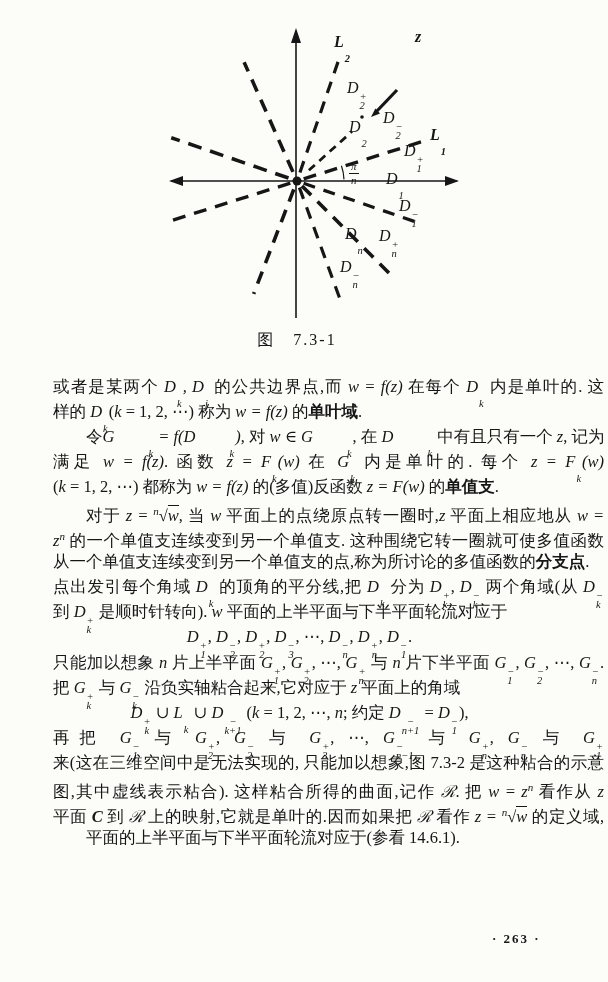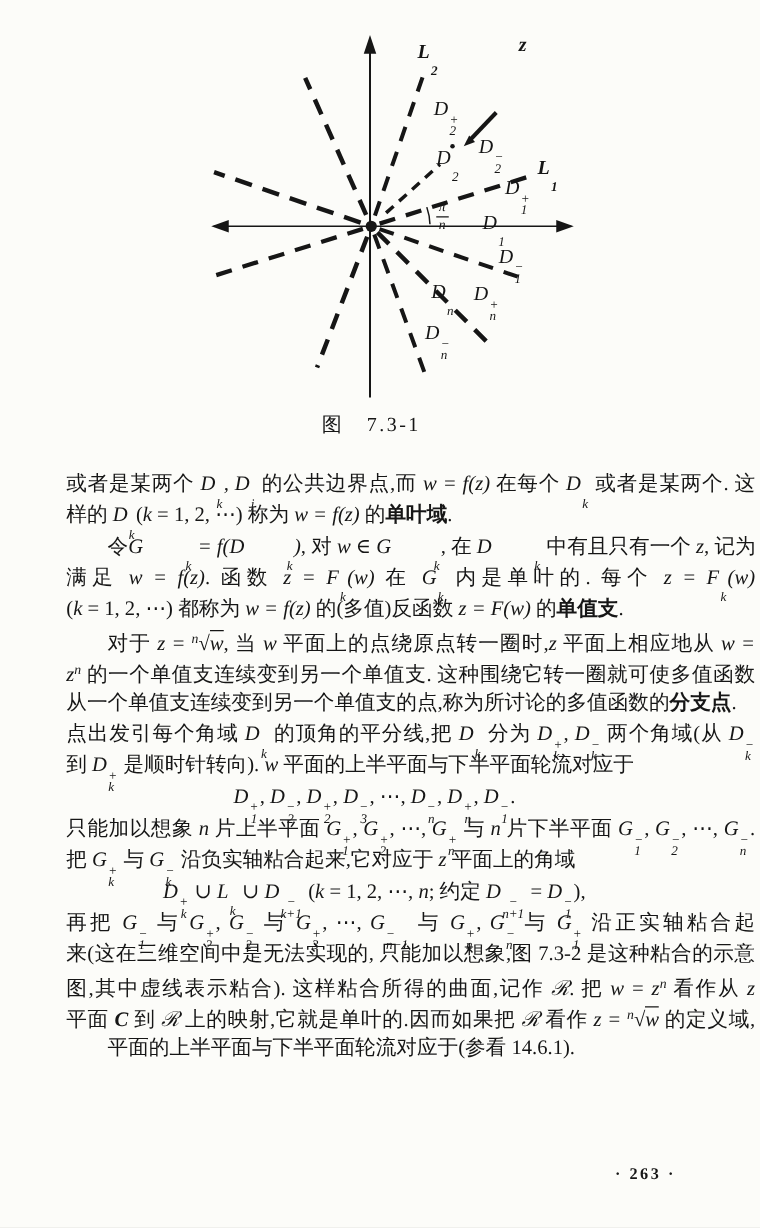--- a/index.html
+++ b/index.html
@@ -118,21 +118,21 @@
   <div id="body-text">
       <div class="tl j"><span>或者是某两个 </span><span class="it">D</span><span class="stk">
           <span class="sps"></span>
           <span class="sbs">k</span>
         </span><span class="it">, </span><span class="it">D</span><span class="stk">
           <span class="sps"></span>
           <span class="sbs">j</span>
         </span><span> 的公共边界点,而 </span><span class="it">w = f(z)</span><span> 在每个 </span><span class="it">D</span><span class="stk">
           <span class="sps"></span>
           <span class="sbs">k</span>
-        </span><span> 或者是某两个. 这</span></div>
+        </span><span> 内是单叶的. 这</span></div>
       <div class="tl"><span>样的 </span><span class="it">D</span><span class="stk">
           <span class="sps"></span>
           <span class="sbs">k</span>
         </span><span>(</span><span class="it">k</span><span> = 1, 2, ⋯) 称为 </span><span class="it">w = f(z)</span><span> 的</span><span class="bd">单叶域</span><span>.</span></div>
       <div class="tl ind j"><span>令</span><span class="it">G</span><span class="stk">
           <span class="sps"></span>
           <span class="sbs">k</span>
         </span><span class="it"> = f(</span><span class="it">D</span><span class="stk">
           <span class="sps"></span>
           <span class="sbs">k</span>
@@ -258,20 +258,20 @@
           <span class="sbs">n−1</span>
         </span><span> 与 </span><span class="it">G</span><span class="stk">
           <span class="sps">+</span>
           <span class="sbs">n</span>
         </span><span>, </span><span class="it">G</span><span class="stk">
           <span class="sps">−</span>
           <span class="sbs">n</span>
         </span><span> 与 </span><span class="it">G</span><span class="stk">
           <span class="sps">+</span>
           <span class="sbs">1</span>
-        </span><span> 沿正实轴粘合起</span></div>
+        </span></div>
       <div class="tl j"><span>来(这在三维空间中是无法实现的, 只能加以想象,图 7.3-2 是这种粘合的示意</span></div>
       <div class="tl j"><span>图,其中虚线表示粘合). 这样粘合所得的曲面,记作 </span><span class="it">ℛ</span><span>. 把 </span><span class="it">w = z</span><span class="it su">n</span><span> 看作从 </span><span class="it">z</span></div>
       <div class="tl j"><span>平面 </span><span class="it bd">C</span><span> 到 </span><span class="it">ℛ</span><span> 上的映射,它就是单叶的.因而如果把 </span><span class="it">ℛ</span><span> 看作 </span><span class="it">z = </span><span class="it su">n</span><span>√</span><span class="it ov">w</span><span> 的定义域,</span></div>
       <div class="tl ind"><span>平面的上半平面与下半平面轮流对应于(参看 14.6.1).</span></div>
     </div>
   <div class="pagenum">· 263 ·</div>
 </div>
 
 </body></html>

